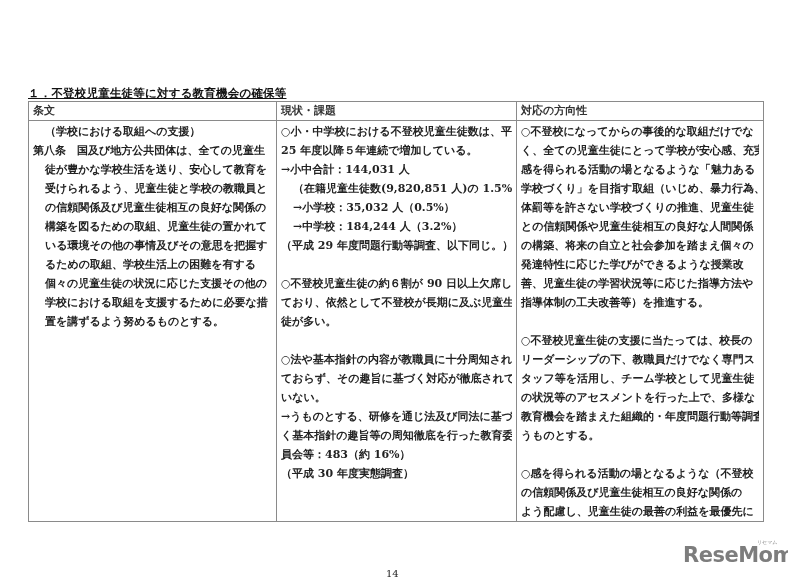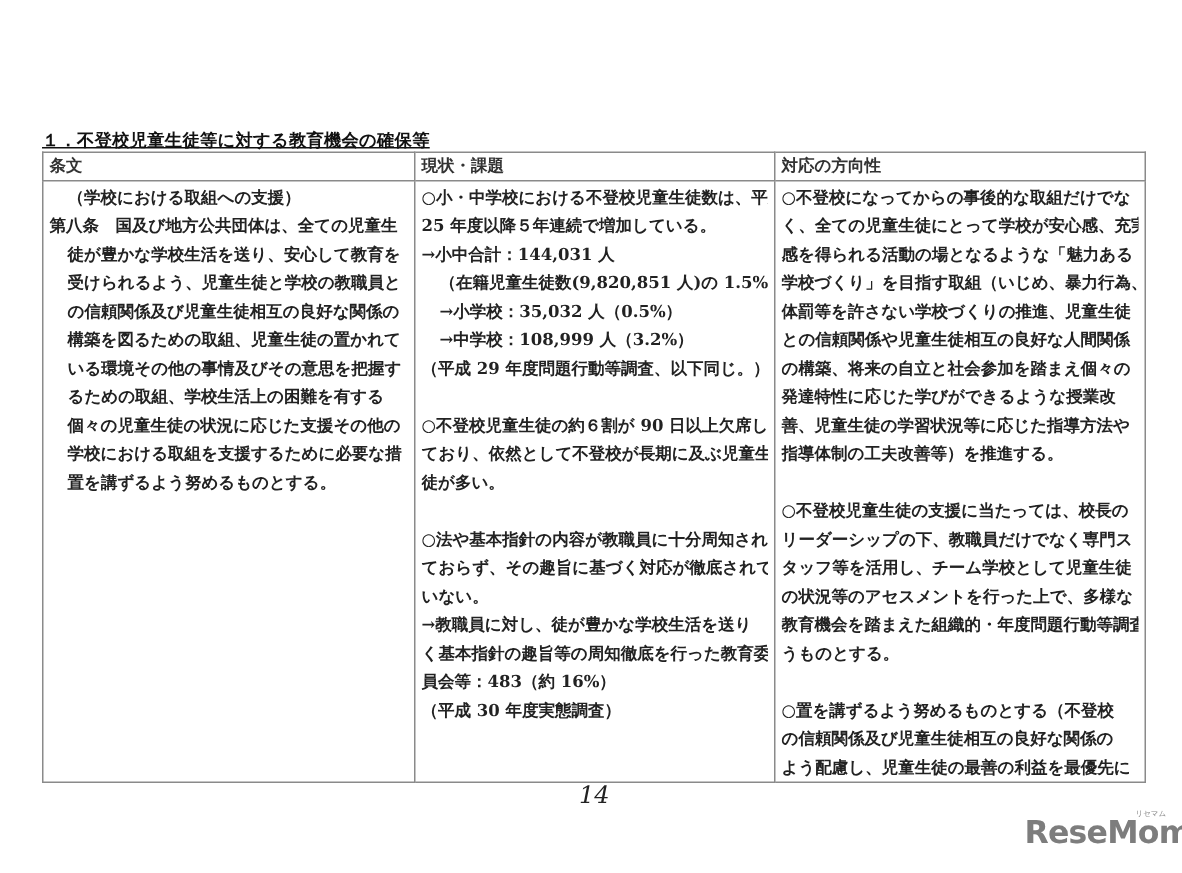--- a/index.html
+++ b/index.html
@@ -35,24 +35,23 @@
   }
   col.c1 { width: 248px; }
   col.c2 { width: 240px; }
   col.c3 { width: 247px; }
   .cell-body { font-size: 11px; line-height: 19px; padding-top: 1px; }
   .line { display: block; white-space: nowrap; overflow: hidden; }
   .indent1 { padding-left: 12px; }
   .right { text-align: left; padding-right: 8px; }
   .gap { display: block; height: 19px; }
   .page-number {
-    position: absolute; left: 386px; top: 520px;
-    font-size: 16px; color: #222;
+    position: absolute; left: 386px; top: 568px;
+    font-size: 10px; color: #222;
     font-family: "DejaVu Serif", "Liberation Serif", serif;
-    font-style: italic;
   }
   .logo {
     position: absolute; left: 683px; top: 543px;
     font-family: "DejaVu Sans", "Liberation Sans", sans-serif;
     font-weight: bold; font-size: 21px; color: #7d7d7d;
     letter-spacing: -0.5px;
   }
   .logo-ruby {
     position: absolute; left: 757px; top: 539px;
     font-size: 5px; color: #888;
@@ -94,31 +93,31 @@
           <span class="line indent1">置を講ずるよう努めるものとする。</span>
         </div>
       </td>
       <td>
         <div class="cell-body">
           <span class="line">○小・中学校における不登校児童生徒数は、平成</span>
           <span class="line">25 年度以降５年連続で増加している。</span>
           <span class="line">→小中合計：144,031 人</span>
           <span class="line indent1">（在籍児童生徒数(9,820,851 人)の 1.5%）</span>
           <span class="line indent1">→小学校：35,032 人（0.5%）</span>
-          <span class="line indent1">→中学校：108,999 人（3.2%）</span>
+          <span class="line indent1">→中学校：184,244 人（3.2%）</span>
           <span class="line">（平成 29 年度問題行動等調査、以下同じ。）</span>
           <span class="gap"></span>
           <span class="line">○不登校児童生徒の約６割が 90 日以上欠席し</span>
           <span class="line">ており、依然として不登校が長期に及ぶ児童生</span>
           <span class="line">徒が多い。</span>
           <span class="gap"></span>
           <span class="line">○法や基本指針の内容が教職員に十分周知され</span>
           <span class="line">ておらず、その趣旨に基づく対応が徹底されて</span>
           <span class="line">いない。</span>
-          <span class="line">→教職員に対し、徒が豊かな学校生活を送り</span>
+          <span class="line">→うものとする、研修を通じ法及び同法に基づ</span>
           <span class="line">く基本指針の趣旨等の周知徹底を行った教育委</span>
           <span class="line">員会等：483（約 16%）</span>
           <span class="line right">（平成 30 年度実態調査）</span>
         </div>
       </td>
       <td>
         <div class="cell-body">
           <span class="line">○不登校になってからの事後的な取組だけでな</span>
           <span class="line">く、全ての児童生徒にとって学校が安心感、充実</span>
           <span class="line">感を得られる活動の場となるような「魅力ある</span>
@@ -130,21 +129,21 @@
           <span class="line">善、児童生徒の学習状況等に応じた指導方法や</span>
           <span class="line">指導体制の工夫改善等）を推進する。</span>
           <span class="gap"></span>
           <span class="line">○不登校児童生徒の支援に当たっては、校長の</span>
           <span class="line">リーダーシップの下、教職員だけでなく専門ス</span>
           <span class="line">タッフ等を活用し、チーム学校として児童生徒</span>
           <span class="line">の状況等のアセスメントを行った上で、多様な</span>
           <span class="line">教育機会を踏まえた組織的・年度問題行動等調査</span>
           <span class="line">うものとする。</span>
           <span class="gap"></span>
-          <span class="line">○置を講ずるよう努めるものとする（不登校</span>
+          <span class="line">○感を得られる活動の場となるような（不登校</span>
           <span class="line">の信頼関係及び児童生徒相互の良好な関係の</span>
           <span class="line">よう配慮し、児童生徒の最善の利益を最優先に</span>
         </div>
       </td>
     </tr>
   </tbody>
 </table>
 
 <div class="page-number">14</div>
 <div class="logo-ruby">リセマム</div>

